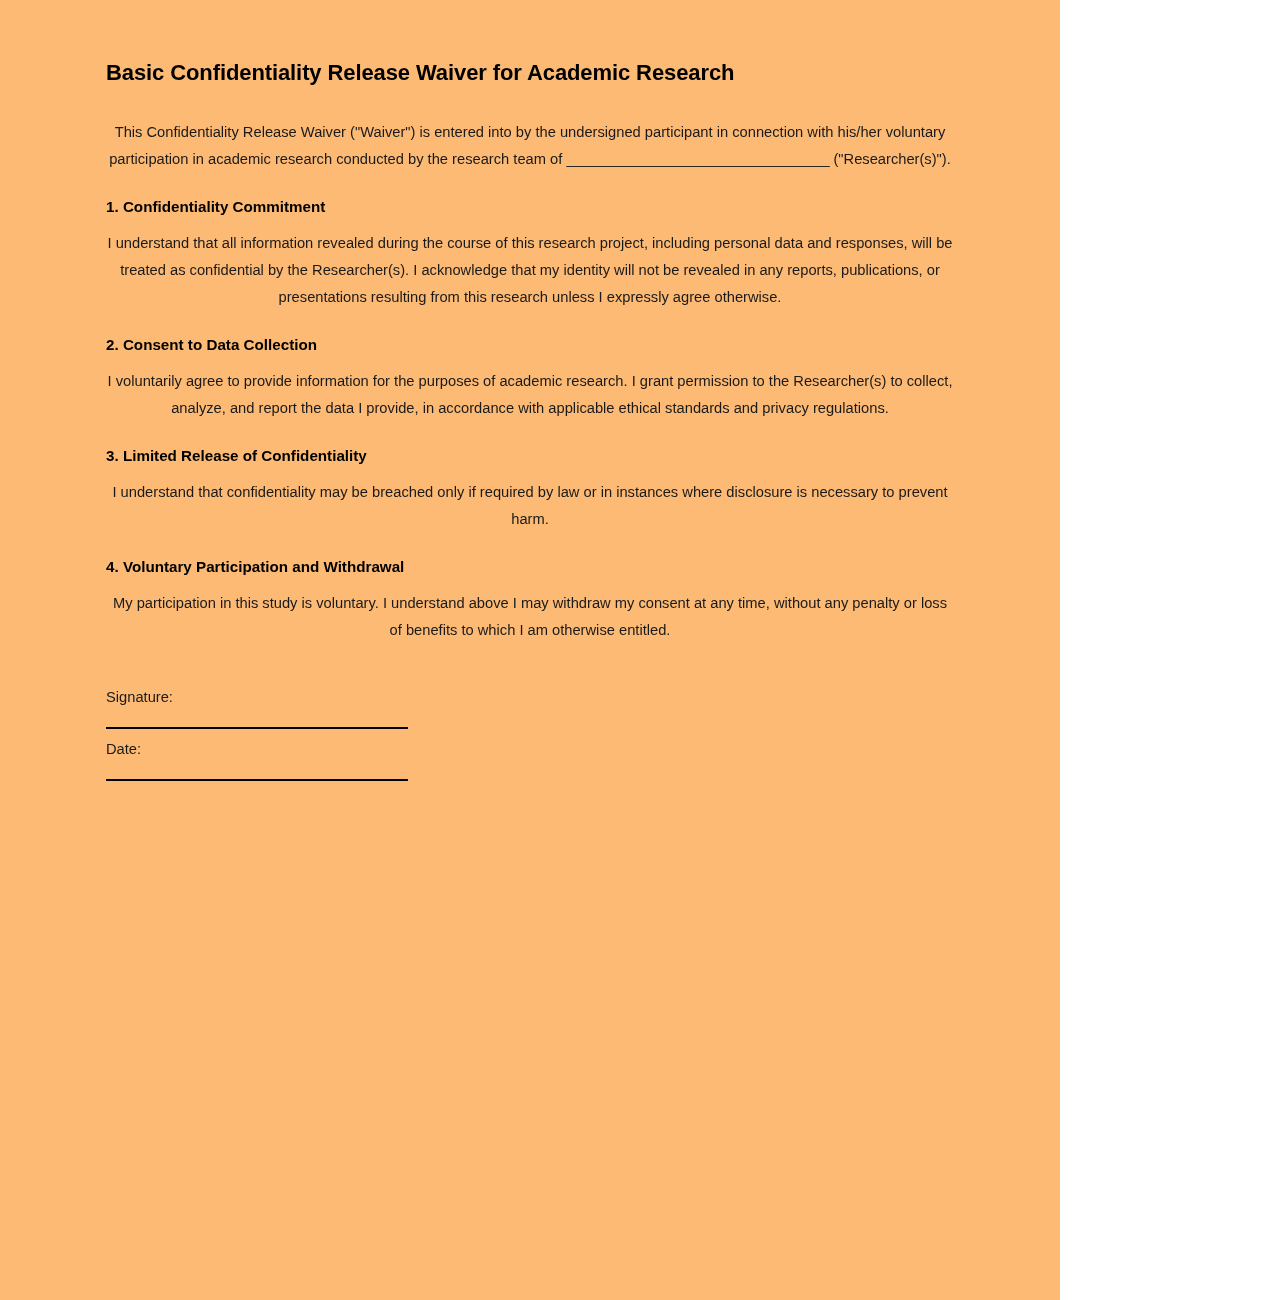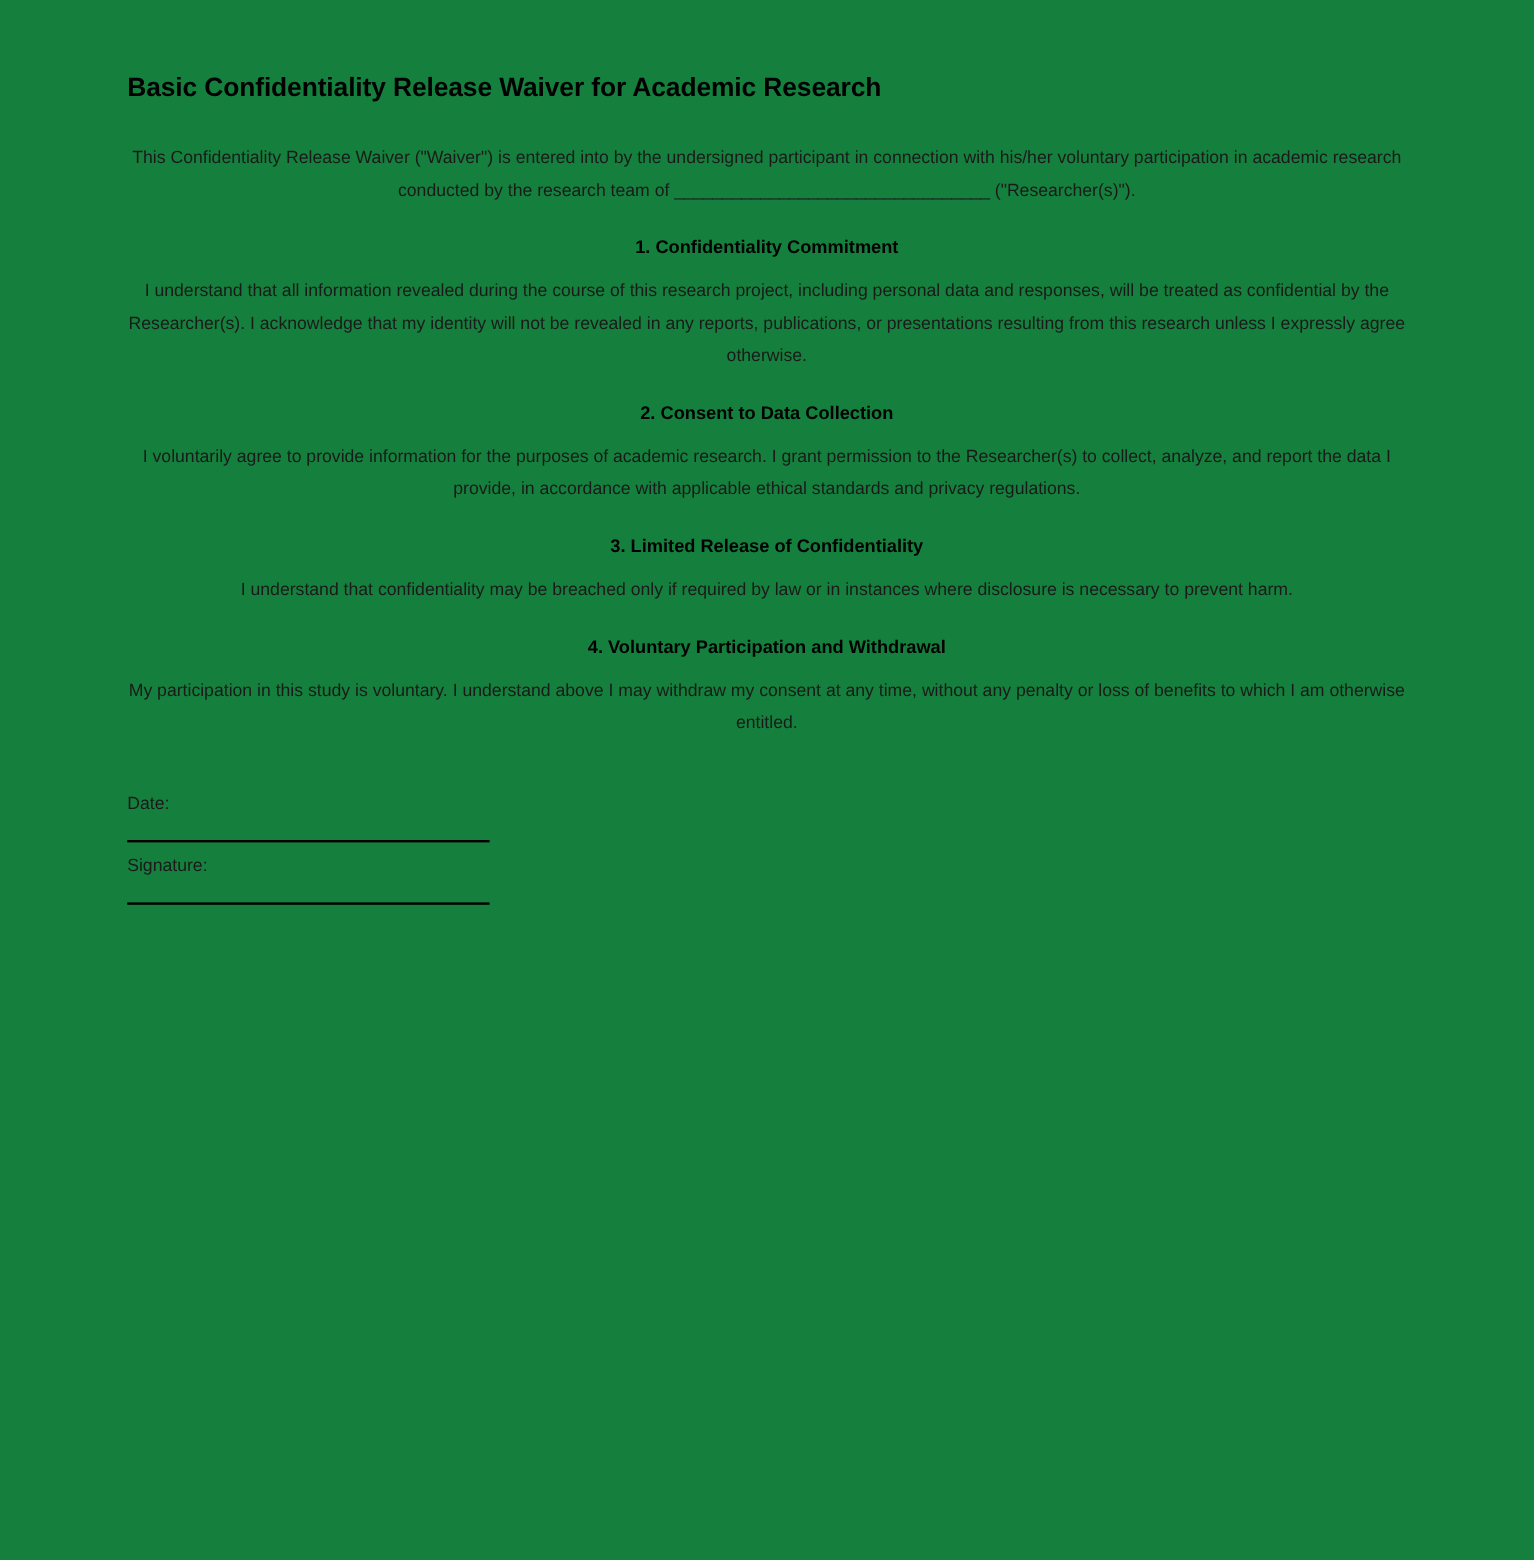--- a/index.html
+++ b/index.html
@@ -10,24 +10,24 @@
   }
   body {
     width: 1278px;
     min-height: 1300px;
     font-family: "Liberation Sans", sans-serif;
     color: #000000;
     -webkit-font-smoothing: antialiased;
   }
   .page {
     box-sizing: border-box;
-    width: 1278px;
+    width: 1060px;
     min-height: 1300px;
     padding: 58px 106px 0 106px;
-    background: #15803d;
+    background: #fdba74;
   }
   .doc-title {
     font-size: 22px;
     font-weight: bold;
     line-height: 30px;
     letter-spacing: -0.1px;
     margin: 0 0 31px 0;
     color: #000000;
   }
   p.body-text {
@@ -40,21 +40,20 @@
   }
   .section {
     margin: 0;
   }
   h2.section-heading {
     font-size: 15.2px;
     font-weight: bold;
     line-height: 22px;
     margin: 23px 0 12px 0;
     color: #000000;
-    text-align: center;
   }
   .blank-inline {
     font-family: "Liberation Sans", sans-serif;
     letter-spacing: -0.2px;
     white-space: pre;
   }
   .signature-block {
     margin-top: 40px;
   }
   .sig-row {
@@ -104,24 +103,24 @@
   <div class="section">
     <h2 class="section-heading">4. Voluntary Participation and Withdrawal</h2>
     <p class="body-text">My participation in this study is voluntary. I understand above I may withdraw my consent at any time, without any penalty or loss of benefits to which I am otherwise entitled.</p>
   </div>
 
 
   <div class="signature-block">
 
 
     <div class="sig-row">
-      <p class="sig-label">Date:</p>
+      <p class="sig-label">Signature:</p>
       <hr class="sig-rule">
     </div>
 
     <div class="sig-row">
-      <p class="sig-label">Signature:</p>
+      <p class="sig-label">Date:</p>
       <hr class="sig-rule">
     </div>
 
   </div>
 
 </div>
 
 </body></html>

